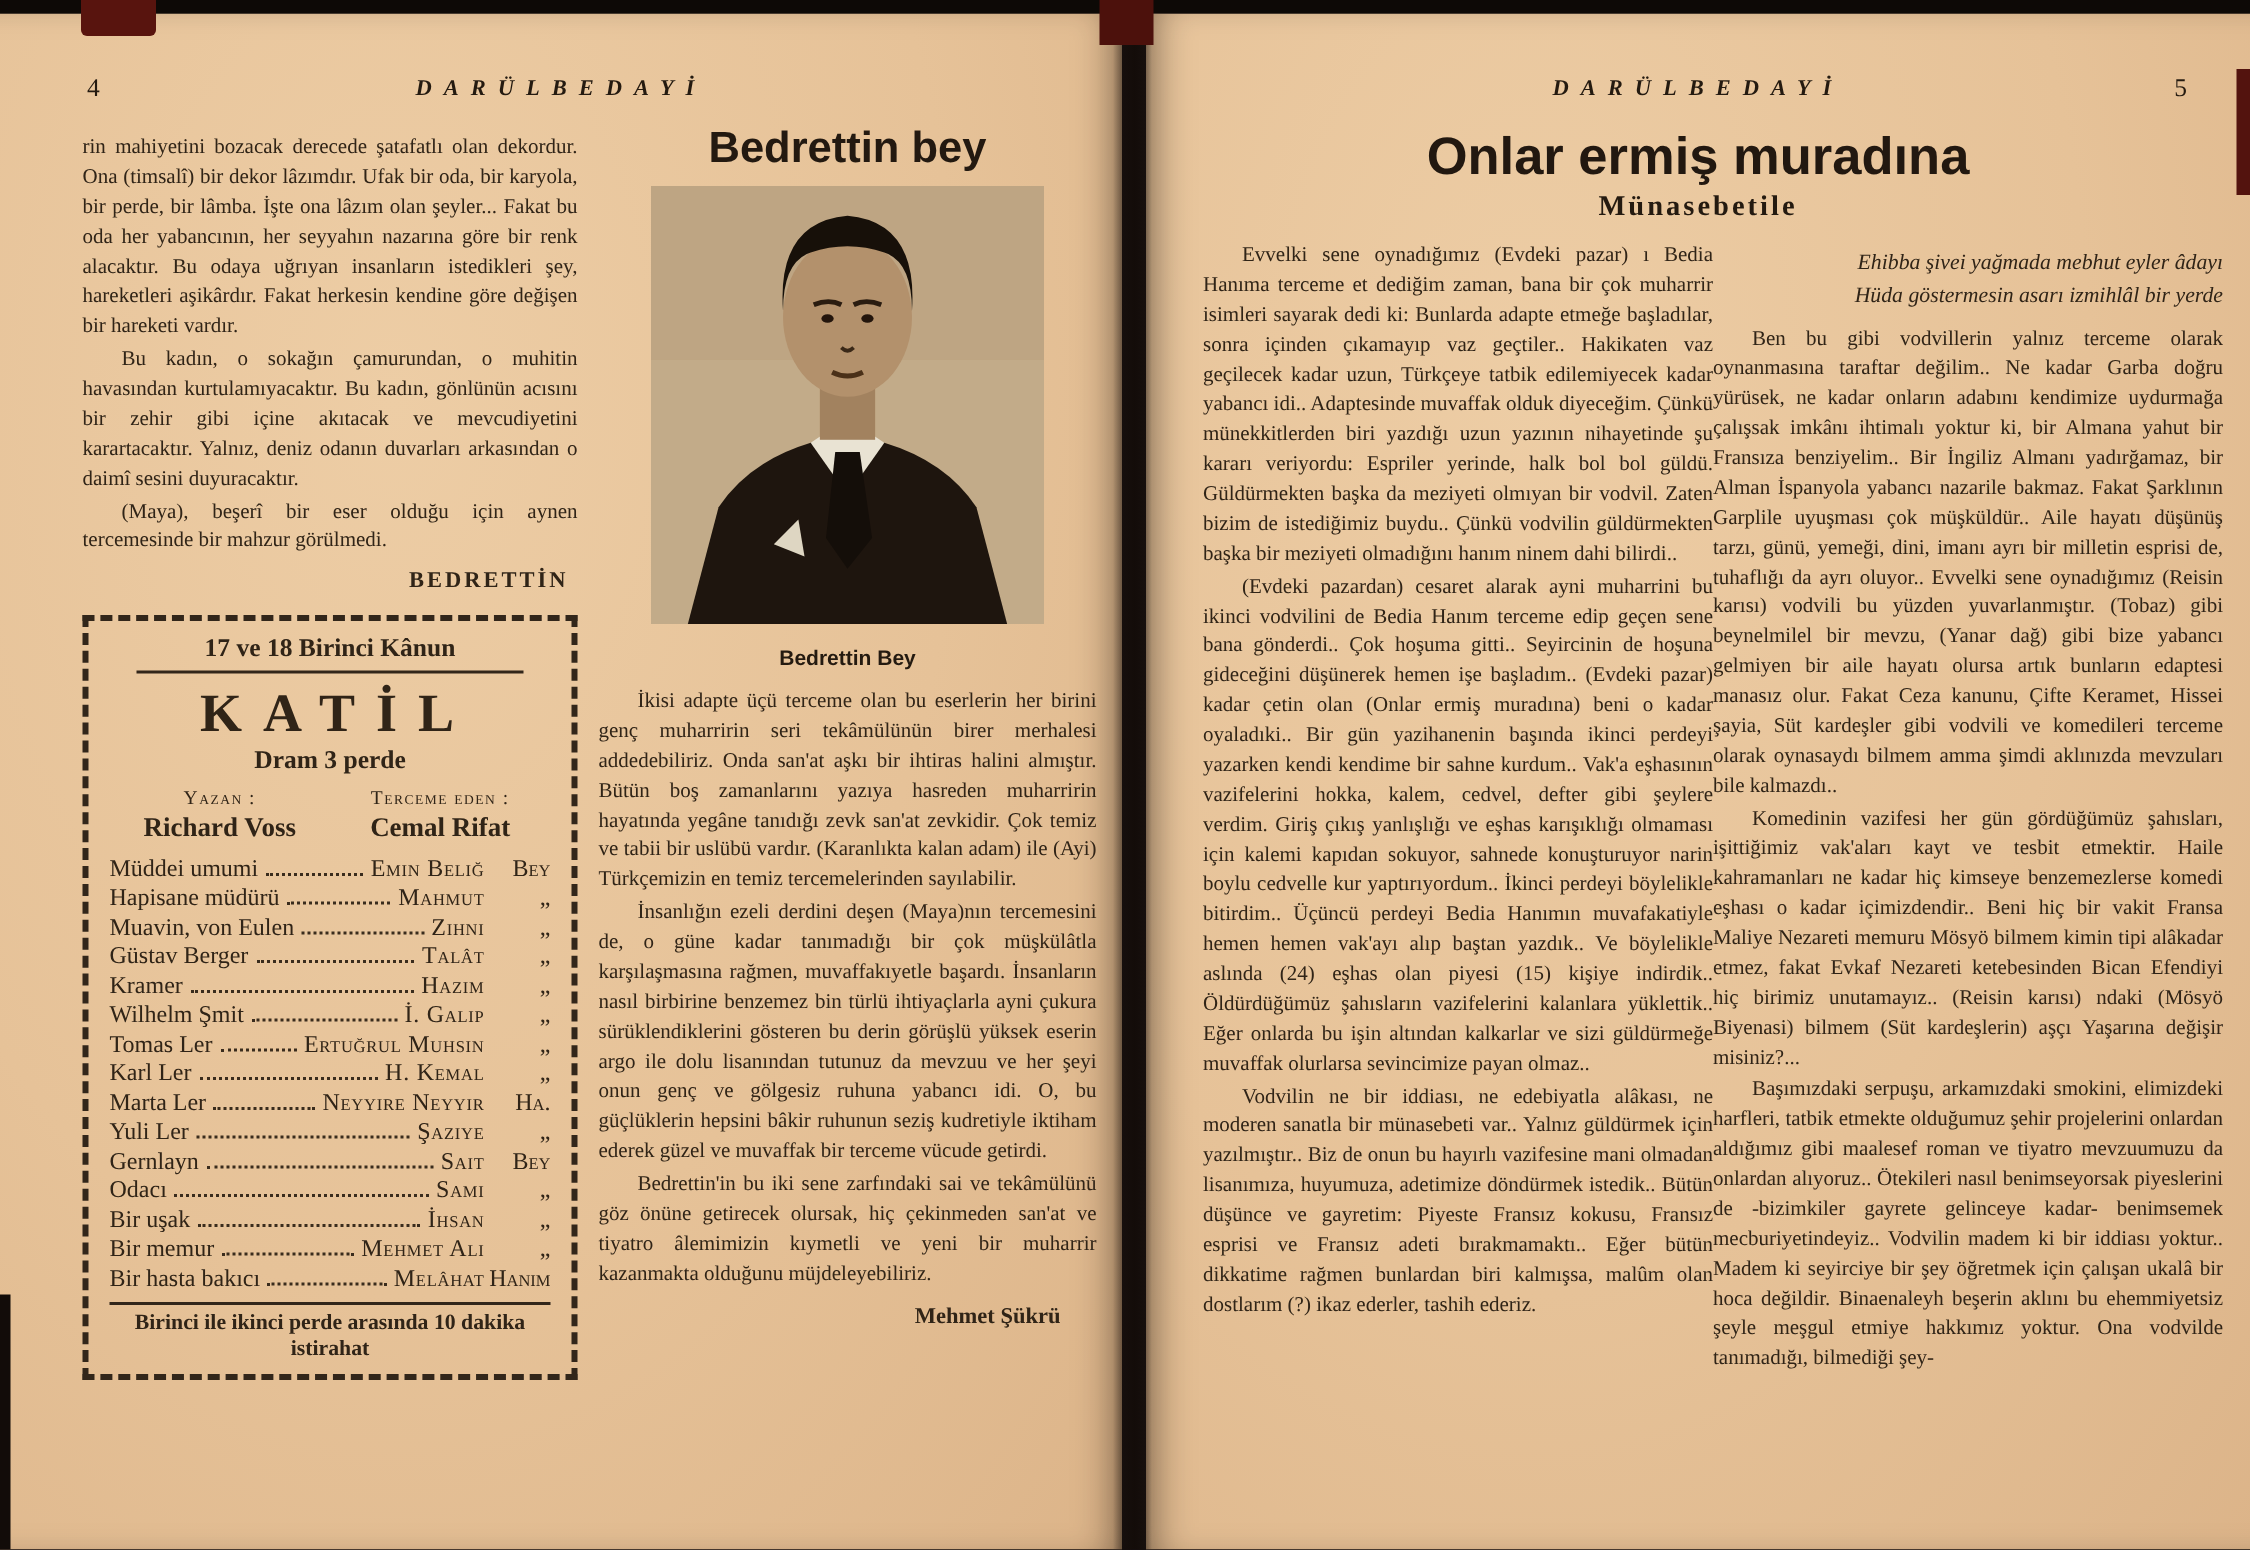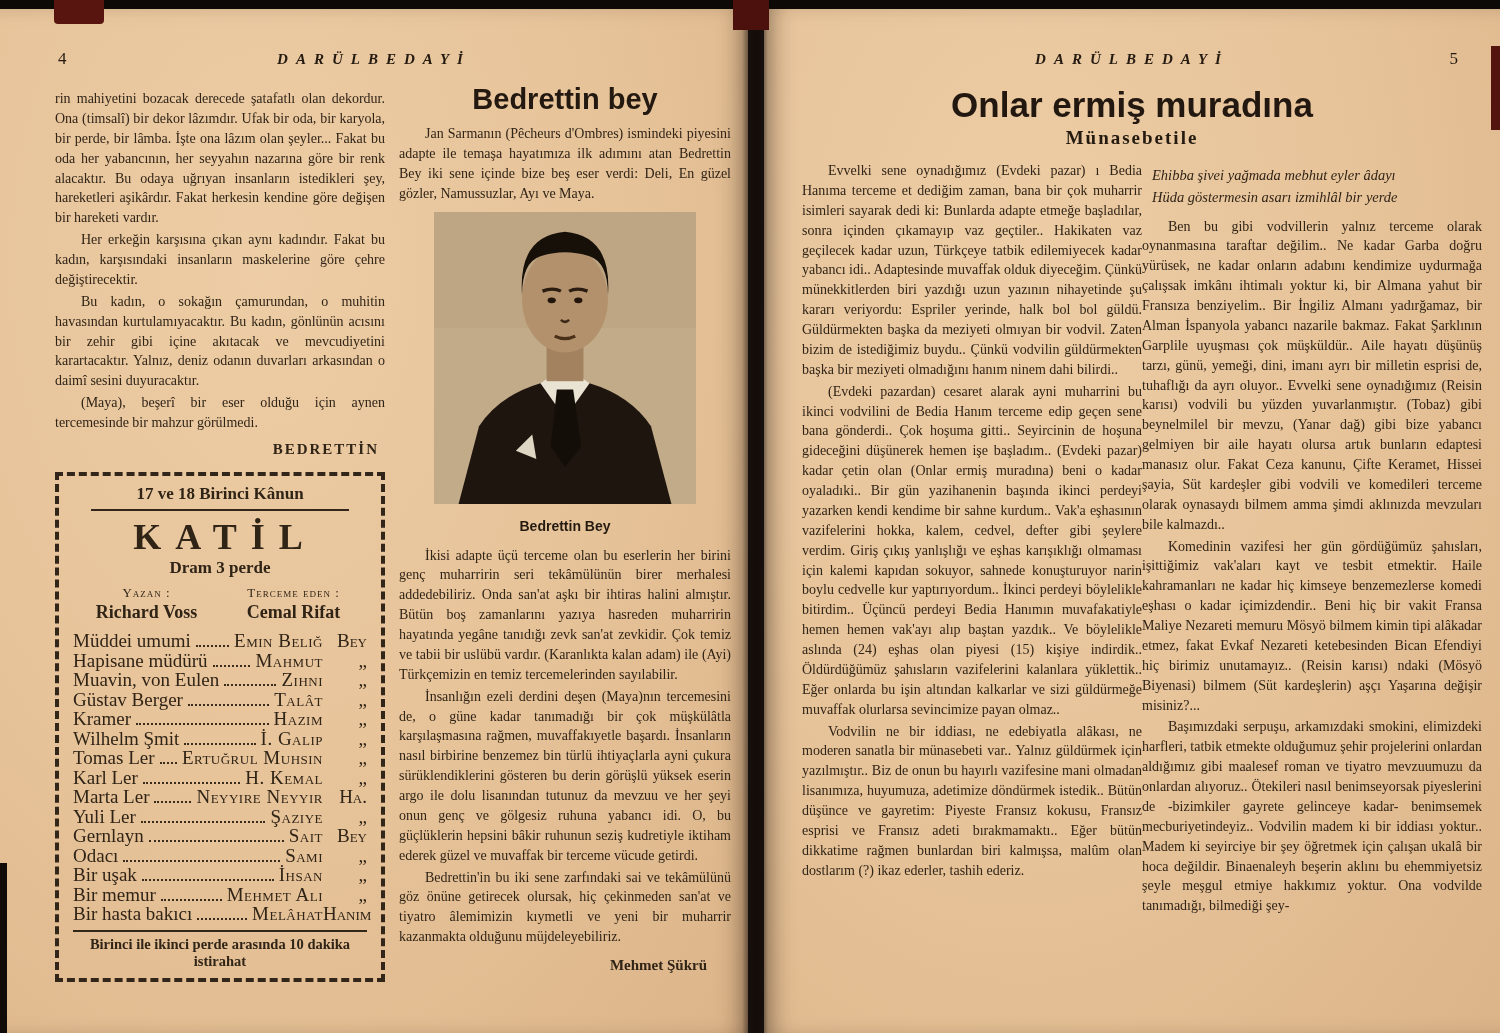--- a/index.html
+++ b/index.html
@@ -45,21 +45,21 @@
   .pb-date { text-align:center; font-weight:bold; font-size:17px; padding-bottom:5px; }
   .pb-rule { border-bottom:2px solid #32261a; width:88%; margin:0 auto 6px; }
   .pb-title { text-align:center; font-weight:bold; font-size:36px; letter-spacing:14px; line-height:1.15;
               font-family:"Liberation Serif", serif; text-indent:10px; }
   .pb-sub { text-align:center; font-weight:bold; font-size:17px; margin-top:0px; }
   .pb-credits { display:flex; margin-top:7px; }
   .pb-credit { flex:1; text-align:center; }
   .pb-credit-label { font-variant:small-caps; font-size:13px; letter-spacing:1px; }
   .pb-credit-name { font-weight:bold; font-size:18px; margin-top:1px; }
   .cast { margin-top:8px; }
-  .cast-row { display:flex; align-items:baseline; font-size:19px; line-height:19.5px; }
+  .cast-row { display:flex; align-items:baseline; font-size:16px; line-height:19.5px; }
   .cast-role { white-space:nowrap; }
   .leader { flex:1; border-bottom:2px dotted #3a2c1d; margin:0 5px 3px 5px; min-width:12px; }
   .cast-actor { font-variant:small-caps; letter-spacing:.5px; white-space:nowrap; }
   .cast-suffix { width:44px; text-align:right; font-variant:small-caps; }
   .pb-footer { border-top:2px solid #32261a; margin-top:6px; padding-top:4px; text-align:center;
                font-weight:bold; font-size:14.5px; }
 
   
   .art-heading { text-align:center; font-family:"Liberation Sans", sans-serif; font-weight:bold;
                  font-size:29px; color:#231910; margin:-6px 0 8px; }
@@ -70,21 +70,21 @@
   .photo-caption { text-align:center; font-family:"Liberation Sans", sans-serif; font-weight:bold;
                    font-size:14px; margin:14px 0 12px; color:#241a10; }
   .sig-right { text-align:right; font-weight:bold; font-size:15px; margin:10px 24px 0 0; }
 
   
   .rp-title { position:absolute; top:76px; left:0; right:0; text-align:center; }
   .rp-title-main { font-family:"Liberation Sans", sans-serif; font-weight:600; font-size:35px; color:#221810; }
   .rp-title-sub { font-weight:bold; font-size:19px; letter-spacing:2px; margin-top:2px; color:#241a10; }
   .rp-cols { position:absolute; top:152px; left:38px; display:flex; gap:0; }
   .rp-col { width:340px; }
-  .epigraph { font-style:italic; font-size:14.5px; line-height:1.5; text-align:left;
+  .epigraph { font-style:italic; font-size:14.5px; line-height:1.5; text-align:right;
               margin:4px 0 8px 10px; }
   .epigraph .line { display:block; }
 </style>
 </head>
 <body>
 
 <div class="scan">
   <div class="top-strip"></div>
   <div class="mark mark-a"></div>
   <div class="mark mark-b"></div>
@@ -96,21 +96,20 @@
       <span class="pagenum pn-left">4</span>
       <span class="jtitle">DARÜLBEDAYİ</span>
     </div>
 
     <div class="lp-cols">
 
       <div class="col lp-col1">
         <div>
 
         <p class="para first-cont">rin mahiyetini bozacak derecede şatafatlı olan dekordur. Ona (timsalî) bir dekor lâzımdır. Ufak bir oda, bir karyola, bir perde, bir lâmba. İşte ona lâzım olan şeyler... Fakat bu oda her yabancının, her seyyahın nazarına göre bir renk alacaktır. Bu odaya uğrıyan insanların istedikleri şey, hareketleri aşikârdır. Fakat herkesin kendine göre değişen bir hareketi vardır.</p>
-            <p class="para">Her erkeğin karşısına çıkan aynı kadındır. Fakat bu kadın, karşısındaki insanların maskelerine göre çehre değiştirecektir.</p>
             <p class="para">Bu kadın, o sokağın çamurundan, o muhitin havasından kurtulamıyacaktır. Bu kadın, gönlünün acısını bir zehir gibi içine akıtacak ve mevcudiyetini karartacaktır. Yalnız, deniz odanın duvarları arkasından o daimî sesini duyuracaktır.</p>
             <p class="para">(Maya), beşerî bir eser olduğu için aynen tercemesinde bir mahzur görülmedi.</p>
           </div>
         <div class="sig-left">BEDRETTİN</div>
 
         <div class="playbill">
           <div class="pb-date">17 ve 18 Birinci Kânun</div>
           <div class="pb-rule"></div>
           <div class="pb-title">KATİL</div>
           <div class="pb-sub">Dram 3 perde</div>
@@ -230,21 +229,20 @@
                 <span class="cast-actor">Melâhat</span>
                 <span class="cast-suffix">Hanım</span>
               </div>
             </div>
           <div class="pb-footer">Birinci ile ikinci perde arasında 10 dakika istirahat</div>
         </div>
       </div>
 
       <div class="col lp-col2">
         <h2 class="art-heading">Bedrettin bey</h2>
-        <p class="para">Jan Sarmanın (Pêcheurs d'Ombres) ismindeki piyesini adapte ile temaşa hayatımıza ilk adımını atan Bedrettin Bey iki sene içinde bize beş eser verdi: Deli, En güzel gözler, Namussuzlar, Ayı ve Maya.</p>
 
         <figure class="figure">
           <div class="photo">
             <svg viewBox="0 0 128 146" preserveAspectRatio="xMidYMax slice">
               <rect width="128" height="146" fill="#c2ab89"></rect>
               <rect width="128" height="60" fill="#bba27f" opacity="0.6"></rect>
               <path d="M12,146 L22,108 Q32,93 52,87 L76,87 Q96,93 106,108 L116,146 Z" fill="#1e150e"></path>
               <path d="M52,87 L64,104 L76,87 L70,83 L58,83 Z" fill="#e9e3d3"></path>
               <path d="M60,90 L68,90 L72,118 L64,128 L57,118 Z" fill="#140e09"></path>
               <rect x="55" y="66" width="18" height="20" fill="#a2825f"></rect>

